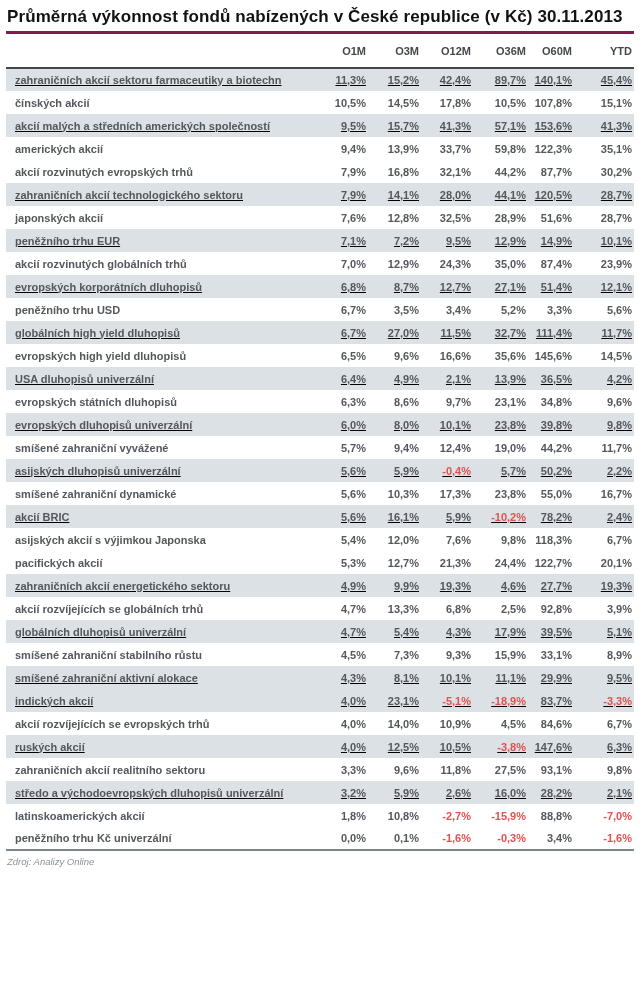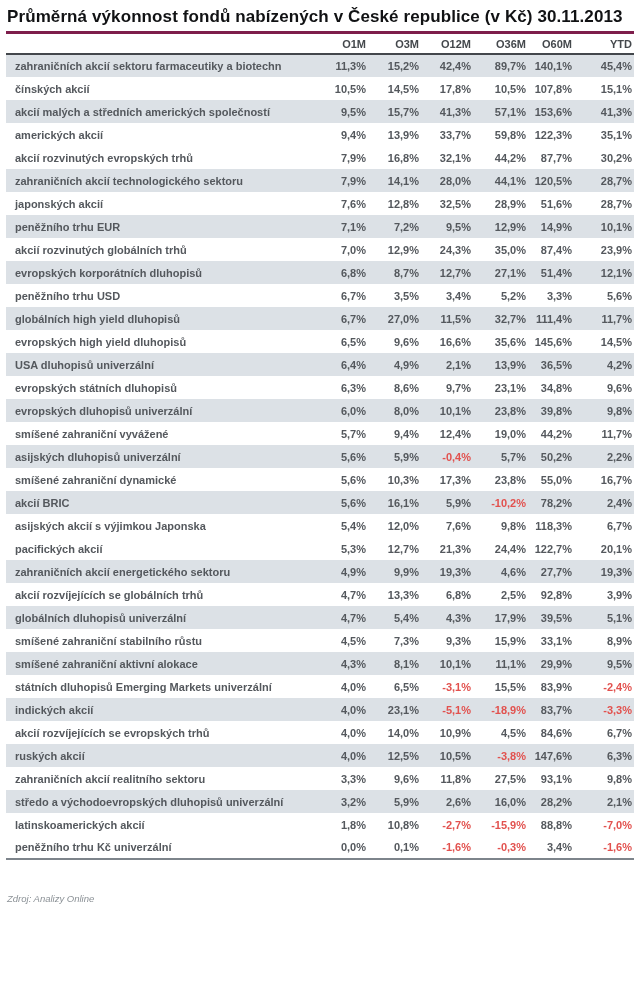--- a/index.html
+++ b/index.html
@@ -10,37 +10,36 @@
     font-size:17px; font-weight:bold; color:#111214;
     padding:2px 0 4px 1px; letter-spacing:0.1px; white-space:nowrap;
   }
   .accent-bar { height:3px; background:#7e1e4b; margin-bottom:1px; }
   table { border-collapse:collapse; table-layout:fixed; width:628px; }
   col.c-label { width:326px; }
   col.c1 { width:36px; } col.c2 { width:53px; } col.c3 { width:52px; }
   col.c4 { width:55px; } col.c5 { width:46px; } col.c6 { width:60px; }
   thead th {
     font-size:11px; font-weight:bold; color:#44484c;
-    text-align:right; height:19px; vertical-align:middle;
+    text-align:right; height:33px; vertical-align:middle;
     padding:0 2px 0 0; background:#ffffff;
   }
   thead tr { border-bottom:2px solid #43474c; }
   tbody td {
     height:23px; font-size:11px; font-weight:bold; color:#54585d;
     vertical-align:middle; white-space:nowrap; overflow:hidden;
   }
   tbody td.label { text-align:left; padding-left:9px; }
   tbody td.val { text-align:right; padding-right:2px; }
   tbody td.neg { color:#e2514e; }
-  tbody tr.stripe { background:#dce1e6; }
+  tbody tr.stripe { background:#dce1e6;text-decoration:underline; }
   tbody { border-bottom:2px solid #7d848b; }
   .source {
     font-size:9.5px; font-style:italic; color:#8b9196;
     padding:5px 0 0 1px;
-    margin-top:28px;
   }
 </style>
 </head>
 <body>
 
 <div class="page">
   <div class="title">Průměrná výkonnost fondů nabízených v České republice (v Kč) 30.11.2013</div>
   <div class="accent-bar"></div>
   <table>
     <colgroup>
@@ -300,29 +299,20 @@
         </tr>
         <tr class="stripe">
           <td class="label">smíšené zahraniční aktivní alokace</td>
           <td class="val">4,3%</td>
           <td class="val">8,1%</td>
           <td class="val">10,1%</td>
           <td class="val">11,1%</td>
           <td class="val">29,9%</td>
           <td class="val">9,5%</td>
         </tr>
-        <tr>
-          <td class="label">státních dluhopisů Emerging Markets univerzální</td>
-          <td class="val">4,0%</td>
-          <td class="val">6,5%</td>
-          <td class="val neg">-3,1%</td>
-          <td class="val">15,5%</td>
-          <td class="val">83,9%</td>
-          <td class="val neg">-2,4%</td>
-        </tr>
         <tr class="stripe">
           <td class="label">indických akcií</td>
           <td class="val">4,0%</td>
           <td class="val">23,1%</td>
           <td class="val neg">-5,1%</td>
           <td class="val neg">-18,9%</td>
           <td class="val">83,7%</td>
           <td class="val neg">-3,3%</td>
         </tr>
         <tr>

